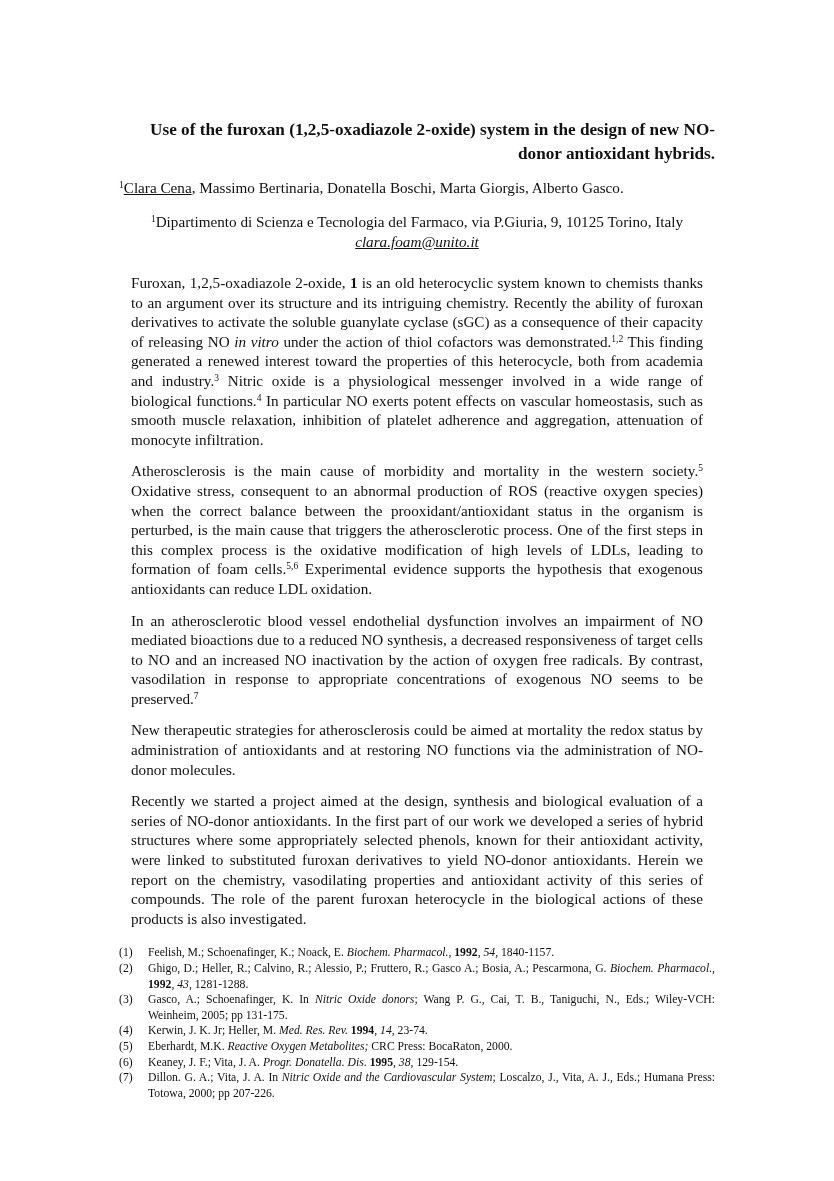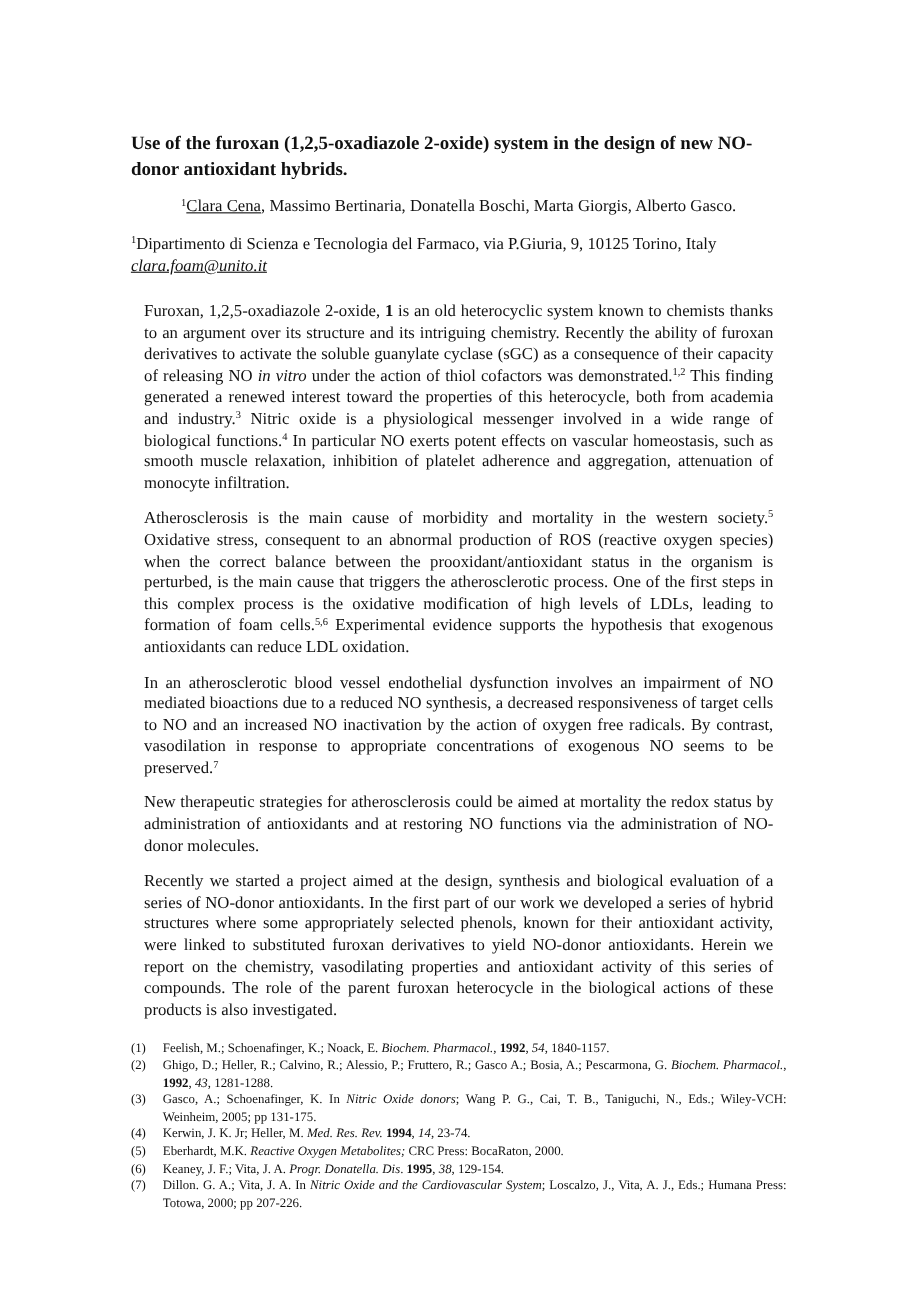--- a/index.html
+++ b/index.html
@@ -1,21 +1,21 @@
 <!DOCTYPE html>
 <html><head>
 <meta charset="utf-8">
 <style>
   html, body { margin: 0; padding: 0; background: #ffffff; }
   body { width: 834px; height: 1181px; position: relative; overflow: hidden;
          font-family: "Liberation Serif", "DejaVu Serif", serif; color: #111; }
   .page { position: absolute; left: 119px; top: 118px; width: 596px; }
-  .title { font-weight: bold; font-size: 17.2px; line-height: 24px; text-align: left; margin: 0; }
-  .authors { text-align: center; font-size: 15.2px; line-height: 20px; margin-top: 12px; }
-  .affil { text-align: left; font-size: 15.2px; line-height: 20px; margin-top: 14px; }
+  .title { font-weight: bold; font-size: 17.2px; line-height: 24px; text-align: right; margin: 0; }
+  .authors { text-align: left; font-size: 15.2px; line-height: 20px; margin-top: 12px; }
+  .affil { text-align: center; font-size: 15.2px; line-height: 20px; margin-top: 14px; }
   .email { font-style: italic; text-decoration: underline; }
   .u { text-decoration: underline; }
   sup { font-size: 9.5px; line-height: 0; vertical-align: 5px; }
   .body { margin-top: 21px; font-size: 15.2px; line-height: 19.6px; text-align: justify; }
   .body p { margin: 12px; }
   .refs { margin-top: 17px; font-size: 11.7px; line-height: 15.6px; list-style: none; padding: 0; }
   .refs li { position: relative; padding-left: 29px; text-align: justify; }
   .refs .num { position: absolute; left: 0; top: 0; }
   i { font-style: italic; }
   b { font-weight: bold; }

